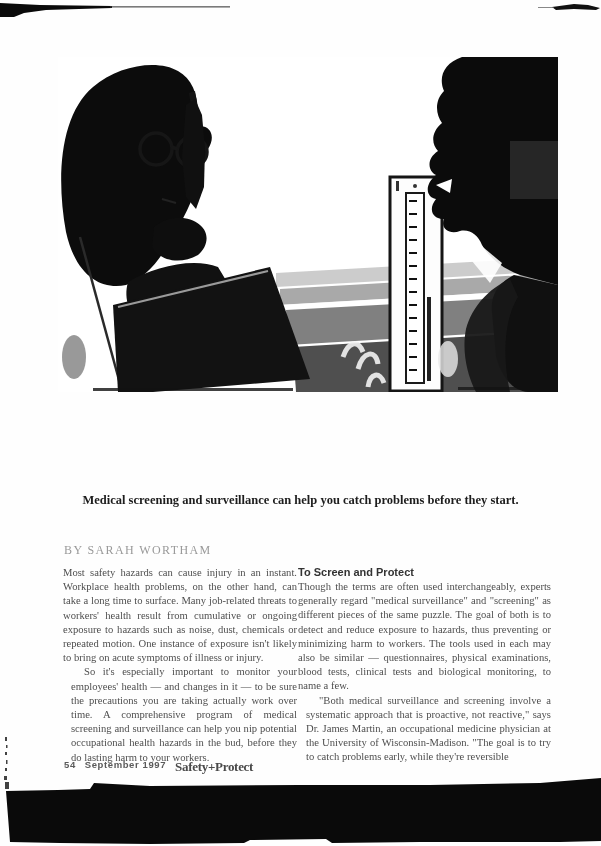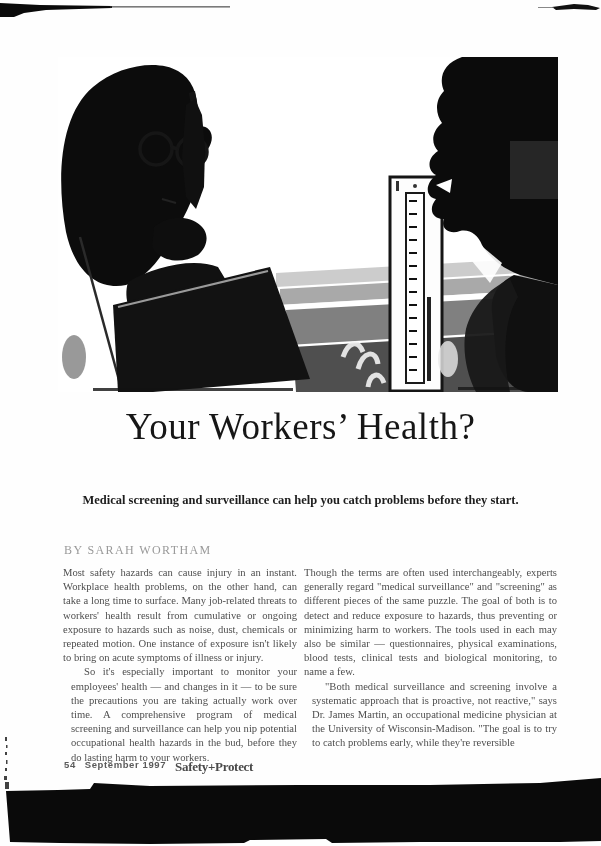--- a/index.html
+++ b/index.html
@@ -18,21 +18,21 @@
   .subtitle{
     position:absolute;left:0;top:493px;width:601px;text-align:center;
     font-family:Liberation Serif, serif;font-weight:bold;
     font-size:12.5px;color:#1d1d1d;
   }
   .byline{
     position:absolute;left:64px;top:543px;
     font-family:"Liberation Serif",serif;font-size:12px;
     letter-spacing:1.4px;color:#999;
   }
-  .columns{position:absolute;left:63px;top:566px;width:502px;display:flex;gap:7px;}
+  .columns{position:absolute;left:63px;top:566px;width:502px;display:flex;gap:1px;}
   .col-left{width:234px;}
   .col-right{width:253px;}
   .columns p{
     margin:0;font-size:10.6px;line-height:14.2px;text-align:justify;
     color:#4e4e4e;font-family:"Liberation Serif",serif;
   }
   .columns p.indent{text-indent:13px;margin-left:8px;}
   .col-heading{
     margin:0 0 2px 0;font-family:"Liberation Sans",sans-serif;
     font-weight:bold;font-size:11px;color:#333;
@@ -138,33 +138,33 @@
       <path fill="#181818" opacity="0.95" d="M452,222 C430,232 414,250 408,272 C404,292 408,316 418,335 L452,335 C444,300 446,262 460,240 Z"></path>
       <rect x="452" y="84" width="48" height="58" fill="#888" opacity="0.22"></rect>
     </g>
 
     <rect x="35" y="331" width="200" height="3" fill="#111" opacity="0.8"></rect>
     <rect x="400" y="330" width="100" height="3" fill="#111" opacity="0.7"></rect>
   </svg>
 </div>
 
 <h1 class="headline" style="margin:0;">
-  <span style="display:block;">Your Workers’ Health?</span>
 </h1>
 
 <div class="subtitle">Medical screening and surveillance can help you catch problems before they start.</div>
 
 <div class="byline">BY SARAH WORTHAM</div>
 
 <div class="columns">
   <div class="col-left">
     <p>Most safety hazards can cause injury in an instant. Workplace health problems, on the other hand, can take a long time to surface. Many job-related threats to workers' health result from cumulative or ongoing exposure to hazards such as noise, dust, chemicals or repeated motion. One instance of exposure isn't likely to bring on acute symptoms of illness or injury.</p>
     <p class="indent">So it's especially important to monitor your employees' health — and changes in it — to be sure the precautions you are taking actually work over time. A comprehensive program of medical screening and surveillance can help you nip potential occupational health hazards in the bud, before they do lasting harm to your workers.</p>
   </div>
   <div class="col-right">
+    <h2 class="col-heading">To Screen and Protect</h2>
     <p>Though the terms are often used interchangeably, experts generally regard "medical surveillance" and "screening" as different pieces of the same puzzle. The goal of both is to detect and reduce exposure to hazards, thus preventing or minimizing harm to workers. The tools used in each may also be similar — questionnaires, physical examinations, blood tests, clinical tests and biological monitoring, to name a few.</p>
     <p class="indent">"Both medical surveillance and screening involve a systematic approach that is proactive, not reactive," says Dr. James Martin, an occupational medicine physician at the University of Wisconsin-Madison. "The goal is to try to catch problems early, while they're reversible</p>
   </div>
 </div>
 
 <div class="footer">
   <span class="page-num">54</span>
   <span class="issue">September 1997</span>
   <span class="mag">Safety+Protect</span>
 </div>

